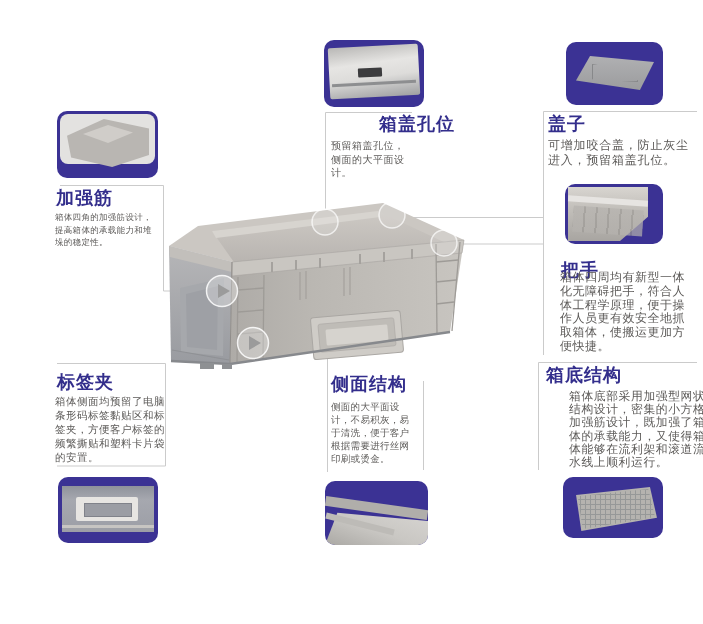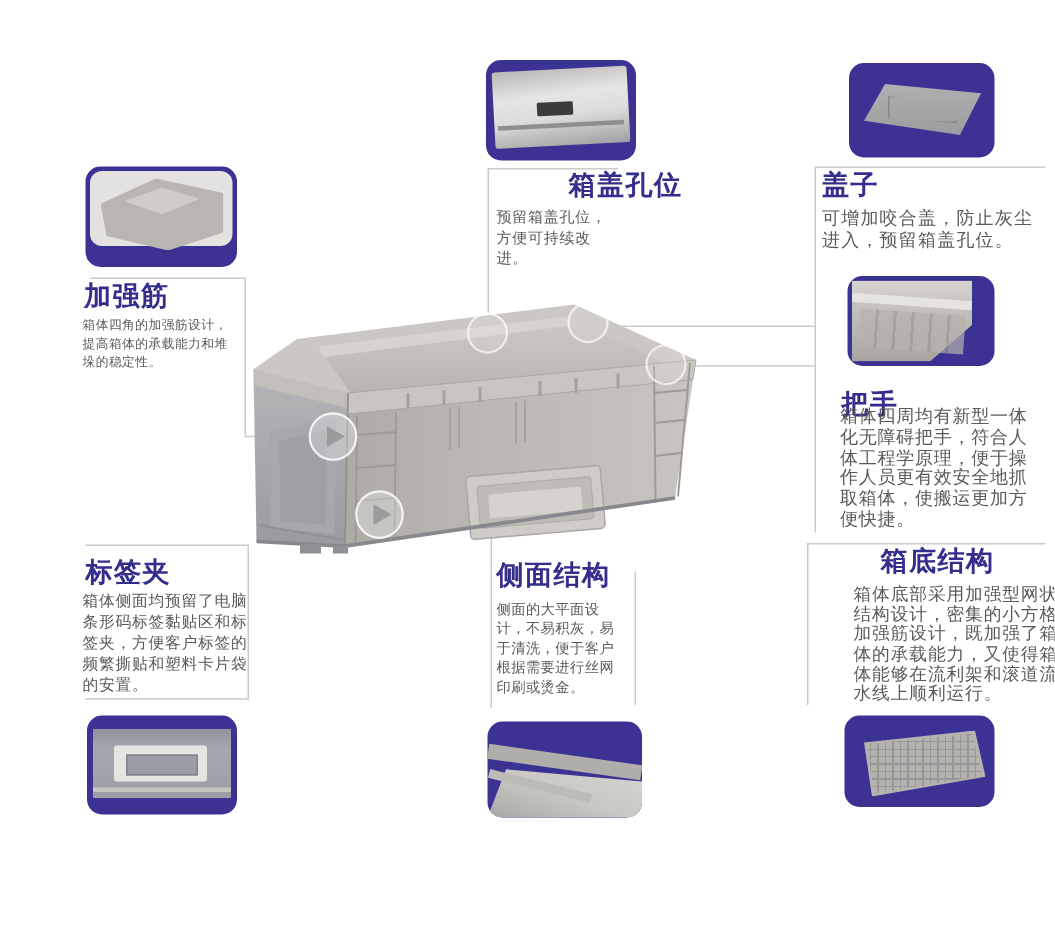--- a/index.html
+++ b/index.html
@@ -144,38 +144,38 @@
 </div>
 <div class="feature-title" style="left:56px;top:188px;">加强筋</div>
 <div class="feature-desc" style="left:55px;top:211px;width:100px;font-size:8.5px;line-height:12.5px;letter-spacing:0.3px;">箱体四角的加强筋设计，提高箱体的承载能力和堆垛的稳定性。</div>
 
 <div class="thumb" style="left:324px;top:40px;width:100px;height:67px;">
   <div class="ph" style="left:5px;top:6px;right:5px;bottom:10px;background:linear-gradient(175deg,#b9b8b6 0%,#e6e5e3 35%,#dddcda 60%,#9fa0a2 100%);transform:rotate(-3deg);border-radius:2px;"></div>
   <div class="ph" style="left:34px;top:28px;width:24px;height:9px;background:#3c3c3e;transform:rotate(-3deg);border-radius:1px;"></div>
   <div class="ph" style="left:8px;top:42px;width:84px;height:3px;background:#8d8e90;transform:rotate(-3deg);"></div>
 </div>
 <div class="feature-title" style="left:331px;top:114px;margin-left:48px;">箱盖孔位</div>
-<div class="feature-desc" style="left:331px;top:139px;width:78px;font-size:10px;line-height:13.5px;letter-spacing:0.5px;">预留箱盖孔位，方便可持续改进。</div>
+<div class="feature-desc" style="left:331px;top:139px;width:78px;font-size:10px;line-height:13.5px;letter-spacing:0.5px;">预留箱盖孔位，侧面的大平面设计。</div>
 
 <div class="thumb" style="left:566px;top:42px;width:97px;height:63px;">
   <div class="ph" style="left:10px;top:14px;width:78px;height:34px;background:linear-gradient(180deg,#b0b0b2 0%,#9b9c9e 100%);clip-path:polygon(18% 0,100% 18%,82% 100%,0 72%);"></div>
   <div class="ph" style="left:26px;top:22px;width:44px;height:16px;border:1.5px solid #87888a;background:transparent;clip-path:polygon(0 0,45% 20%,45% 75%,100% 90%,100% 100%,0 85%);"></div>
 </div>
 <div class="feature-title" style="left:548px;top:114px;width:117px;text-align:left;">盖子</div>
 <div class="feature-desc" style="left:548px;top:138px;width:148px;font-size:12px;line-height:15px;letter-spacing:0.8px;">可增加咬合盖，防止灰尘进入，预留箱盖孔位。</div>
 
 <div class="thumb" style="left:565px;top:184px;width:98px;height:60px;">
   <div class="ph" style="left:3px;top:3px;width:80px;height:54px;background:linear-gradient(180deg,#d8d5d0 0%,#c2bfba 40%,#a8a5a1 100%);clip-path:polygon(0 0,100% 0,100% 55%,65% 100%,0 100%);"></div>
   <div class="ph" style="left:3px;top:14px;width:80px;height:6px;background:#e6e4e1;transform:rotate(4deg);"></div>
   <div class="ph" style="left:8px;top:24px;width:70px;height:26px;background:repeating-linear-gradient(90deg,#b5b2ae 0 10px,#9d9a96 10px 12px);transform:rotate(4deg);opacity:.7;"></div>
 </div>
 <div class="feature-title" style="left:561px;top:260px;">把手</div>
 <div class="feature-desc" style="left:560px;top:271px;width:128px;font-size:12px;line-height:13.8px;letter-spacing:0.5px;">箱体四周均有新型一体化无障碍把手，符合人体工程学原理，便于操作人员更有效安全地抓取箱体，使搬运更加方便快捷。</div>
 
-<div class="feature-title" style="left:546px;top:365px;width:117px;text-align:right;">箱底结构</div>
+<div class="feature-title" style="left:546px;top:365px;width:117px;">箱底结构</div>
 <div class="feature-desc" style="left:569px;top:390px;width:140px;font-size:11.8px;line-height:13.2px;letter-spacing:0.6px;">箱体底部采用加强型网状结构设计，密集的小方格加强筋设计，既加强了箱体的承载能力，又使得箱体能够在流利架和滚道流水线上顺利运行。</div>
 <div class="thumb" style="left:563px;top:477px;width:100px;height:61px;">
   <div class="ph" style="left:6px;top:10px;width:88px;height:44px;background:#b5b3af;clip-path:polygon(8% 18%,92% 0,100% 70%,14% 100%);"></div>
   <div class="ph" style="left:8px;top:12px;width:84px;height:40px;background:repeating-linear-gradient(90deg,transparent 0 4px,#8f9193 4px 5px),repeating-linear-gradient(0deg,transparent 0 4px,#8f9193 4px 5px);clip-path:polygon(8% 18%,92% 0,100% 70%,14% 100%);opacity:.8;"></div>
 </div>
 
 <div class="feature-title" style="left:331px;top:374px;">侧面结构</div>
 <div class="feature-desc" style="left:331px;top:400px;width:88px;font-size:9.5px;line-height:13px;letter-spacing:0.3px;">侧面的大平面设计，不易积灰，易于清洗，便于客户根据需要进行丝网印刷或烫金。</div>
 <div class="thumb" style="left:325px;top:481px;width:103px;height:64px;">
   <div class="ph" style="left:0;top:18px;width:103px;height:46px;background:linear-gradient(200deg,#dcdad7 0%,#c9c7c3 60%,#aaa8a4 100%);clip-path:polygon(0 100%,12% 30%,100% 48%,100% 100%);"></div>

